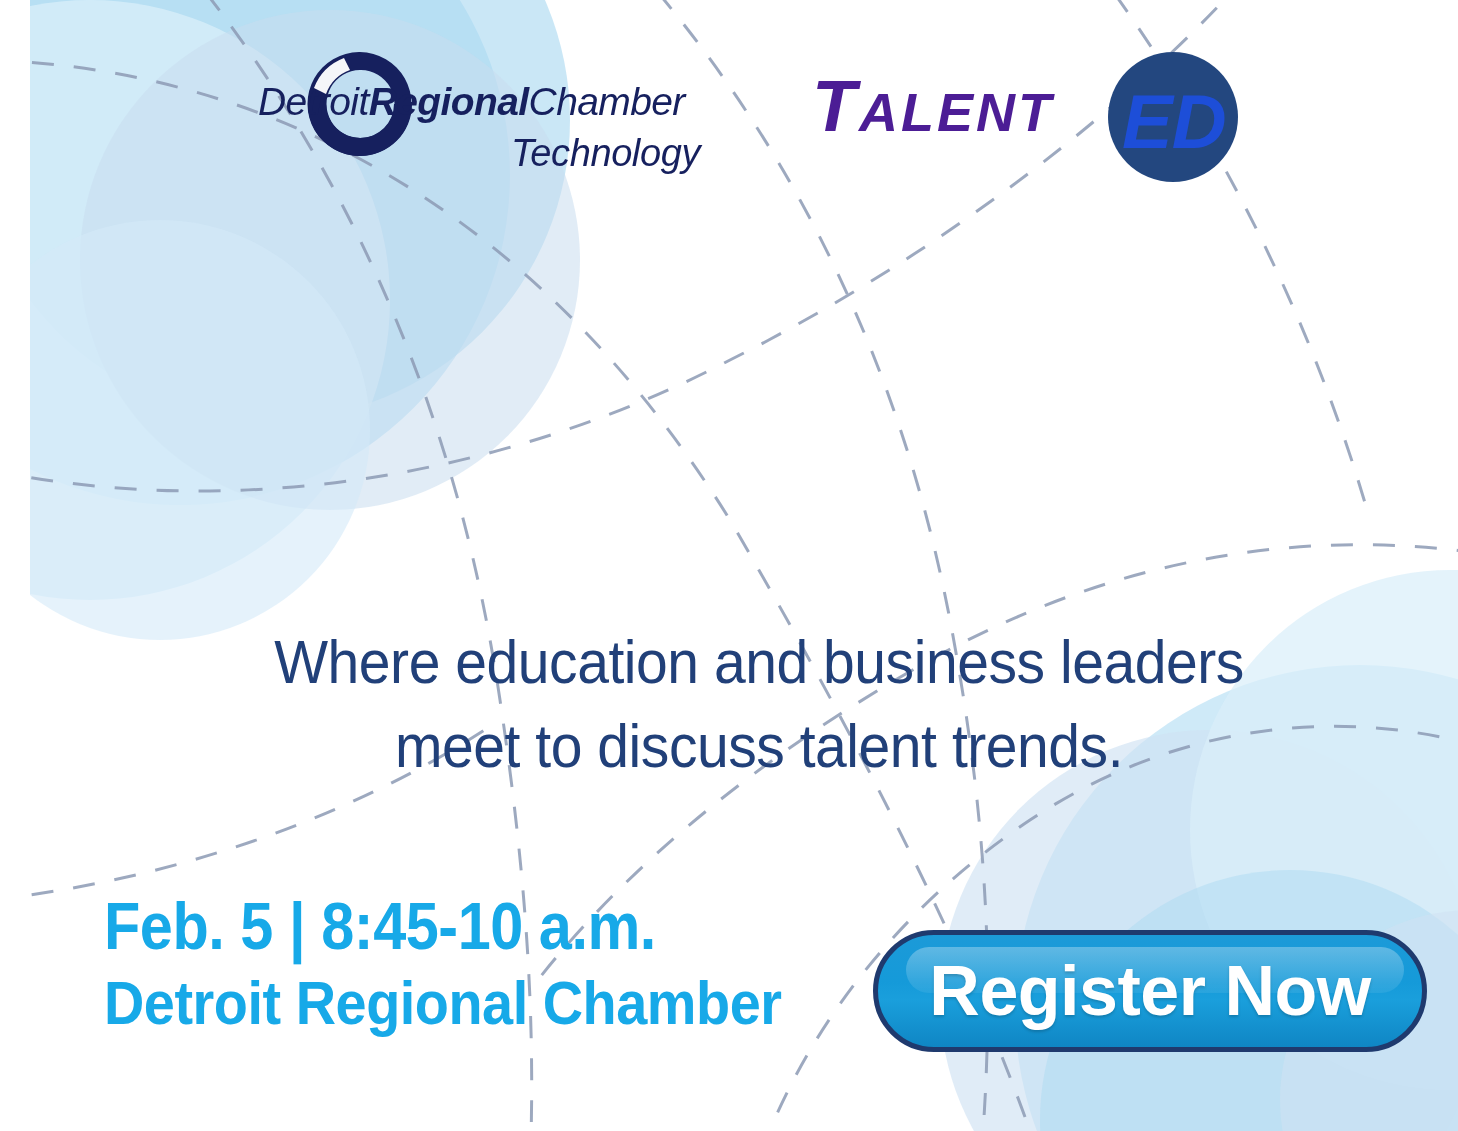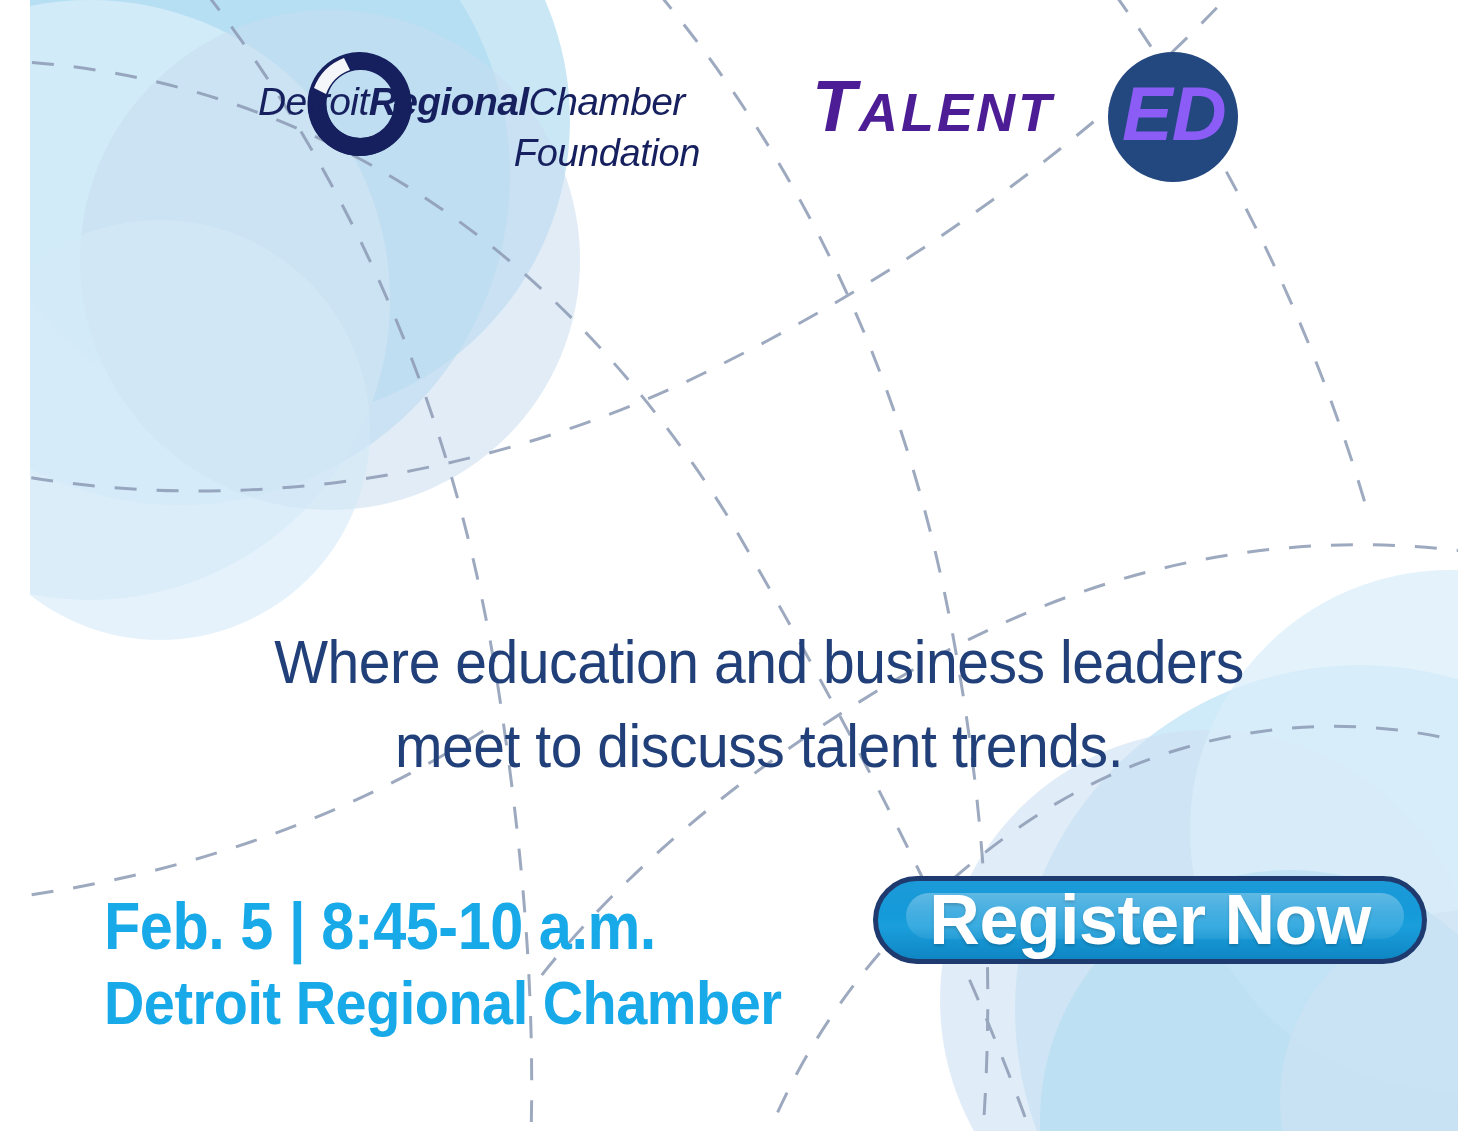--- a/index.html
+++ b/index.html
@@ -113,27 +113,27 @@
   #ed-circle {
     position: absolute;
     left: 0; top: 0;
     width: 130px; height: 130px;
     border-radius: 50%;
     background: #23477f;
   }
   #ed-text {
     position: absolute;
     left: 14px;
-    top: 24px;
+    top: 32px;
     font-family: "Liberation Sans", sans-serif;
     font-style: italic;
     font-weight: 700;
     font-size: 76px;
     line-height: 1;
-    color: #8b5cf6;
+    color: #1d4ed8;
     letter-spacing: -1px;
     white-space: nowrap;
   }
 
   
   #headline {
     position: absolute;
     left: 0;
     top: 288px;
     width: 1458px;
@@ -196,23 +196,23 @@
     transform-origin: left top;
     transform: scaleX(0.9);
   }
   #event-datetime { font-size: 66px; }
   #event-venue    { font-size: 62px; margin-top: 4px; }
 
   
   #register-button {
     position: absolute;
     left: 843px;
-    top: 876px;
+    top: 930px;
     width: 554px;
-    height: 88px;
+    height: 122px;
     border-radius: 61px;
     border: 5px solid #1f3a6e;
     box-sizing: border-box;
     background: linear-gradient(180deg,
                 #1c9ad8 0%,
                 #159ad9 42%,
                 #1a9fdc 58%,
                 #0f86c4 100%);
     cursor: pointer;
     overflow: hidden;
@@ -279,21 +279,21 @@
 
     <div id="drc-logo">
       <svg id="drc-mark" viewBox="0 0 112 112" xmlns="http://www.w3.org/2000/svg">
         <path d="M56 4 A52 52 0 1 1 55 4 Z M56 22 A34 34 0 1 0 57 22 Z" fill="#16205e" fill-rule="evenodd"></path>
         <path d="M4 56 A52 52 0 0 0 108 56 L90 56 A34 34 0 0 1 22 56 Z" fill="#16205e"></path>
         <path d="M10 40 A52 52 0 0 1 40 10 L46 22 A40 40 0 0 0 22 46 Z" fill="#ffffff" opacity="0.96"></path>
       </svg>
       <div id="drc-wordmark">
         <span class="light">Detroit</span><span class="heavy">Regional</span><span class="light">Chamber</span>
       </div>
-      <div id="drc-foundation">Foundation</div>
+      <div id="drc-foundation">Technology</div>
     </div>
 
     <div id="talented-logo">
       <div id="talented-word">
         <span class="cap-t">T</span><span class="rest">ALENT</span>
       </div>
       <div id="ed-badge">
         <div id="ed-circle"></div>
         <div id="ed-text">ED</div>
       </div>

